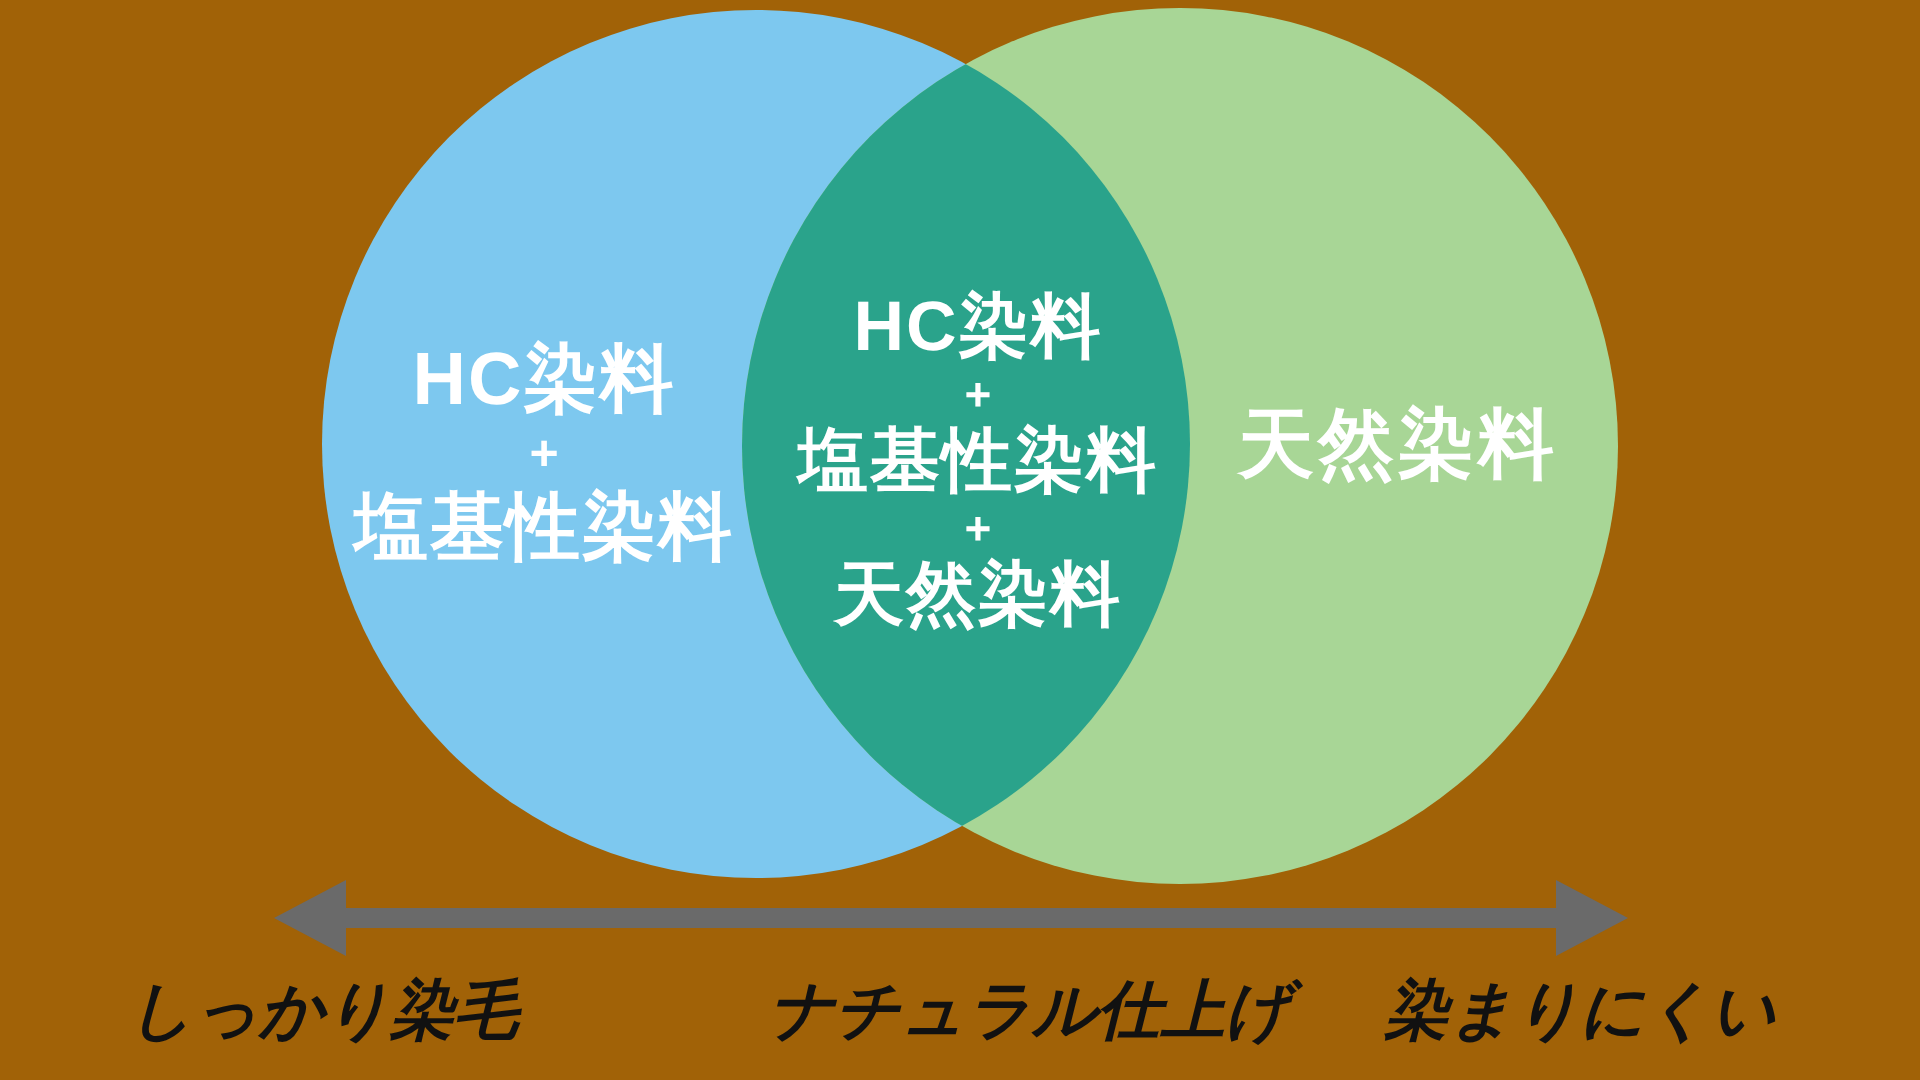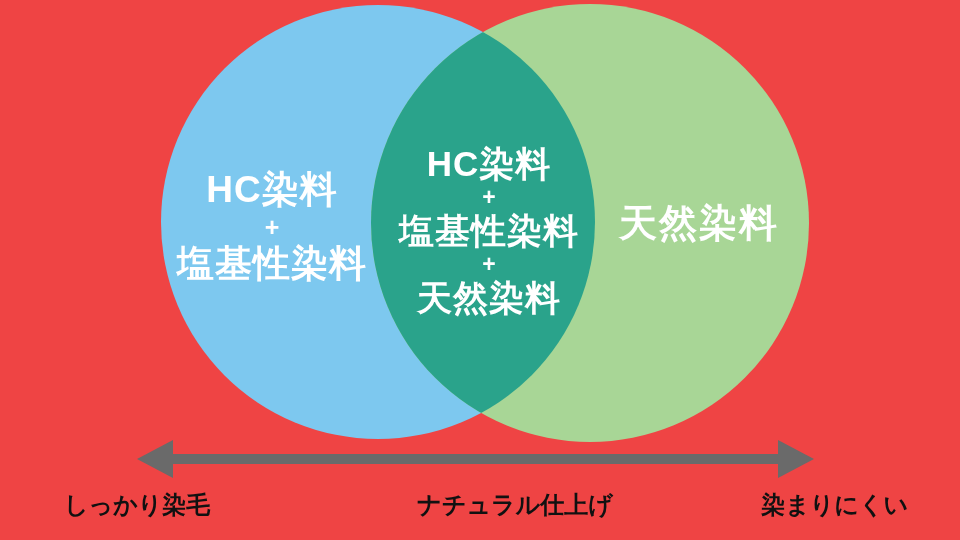--- a/index.html
+++ b/index.html
@@ -5,21 +5,21 @@
   html, body {
     margin: 0;
     padding: 0;
     background: #ffffff;
     font-family: "Liberation Sans", "DejaVu Sans", sans-serif;
   }
   .canvas {
     position: relative;
     width: 960px;
     height: 540px;
-    background: #ef4444;
+    background: #a16207;
     overflow: hidden;
   }
   .venn-svg {
     position: absolute;
     left: 0;
     top: 0;
   }
   .circle-label {
     position: absolute;
     transform: translateX(-50%);
@@ -48,27 +48,28 @@
   .right-label {
     font-size: 38px;
     line-height: 44px;
     letter-spacing: 2px;
   }
   .axis-label {
     position: absolute;
     top: 487px;
     color: #111111;
     font-weight: bold;
-    font-size: 24px;
+    font-size: 32px;
     line-height: 36px;
     white-space: nowrap;
+    font-style: italic;
   }
   .axis-label.left   { left: 64px; }
   .axis-label.center { left: 515px; transform: translateX(-50%); }
-  .axis-label.right  { right: 52px; }
+  .axis-label.right  { right: 72px; }
 </style>
 </head>
 <body>
 
 <div class="canvas">
 
   <svg class="venn-svg" width="960" height="540" viewBox="0 0 960 540">
     <defs>
       <clipPath id="clip-left-circle">
         <circle cx="378" cy="222" r="217"></circle>

